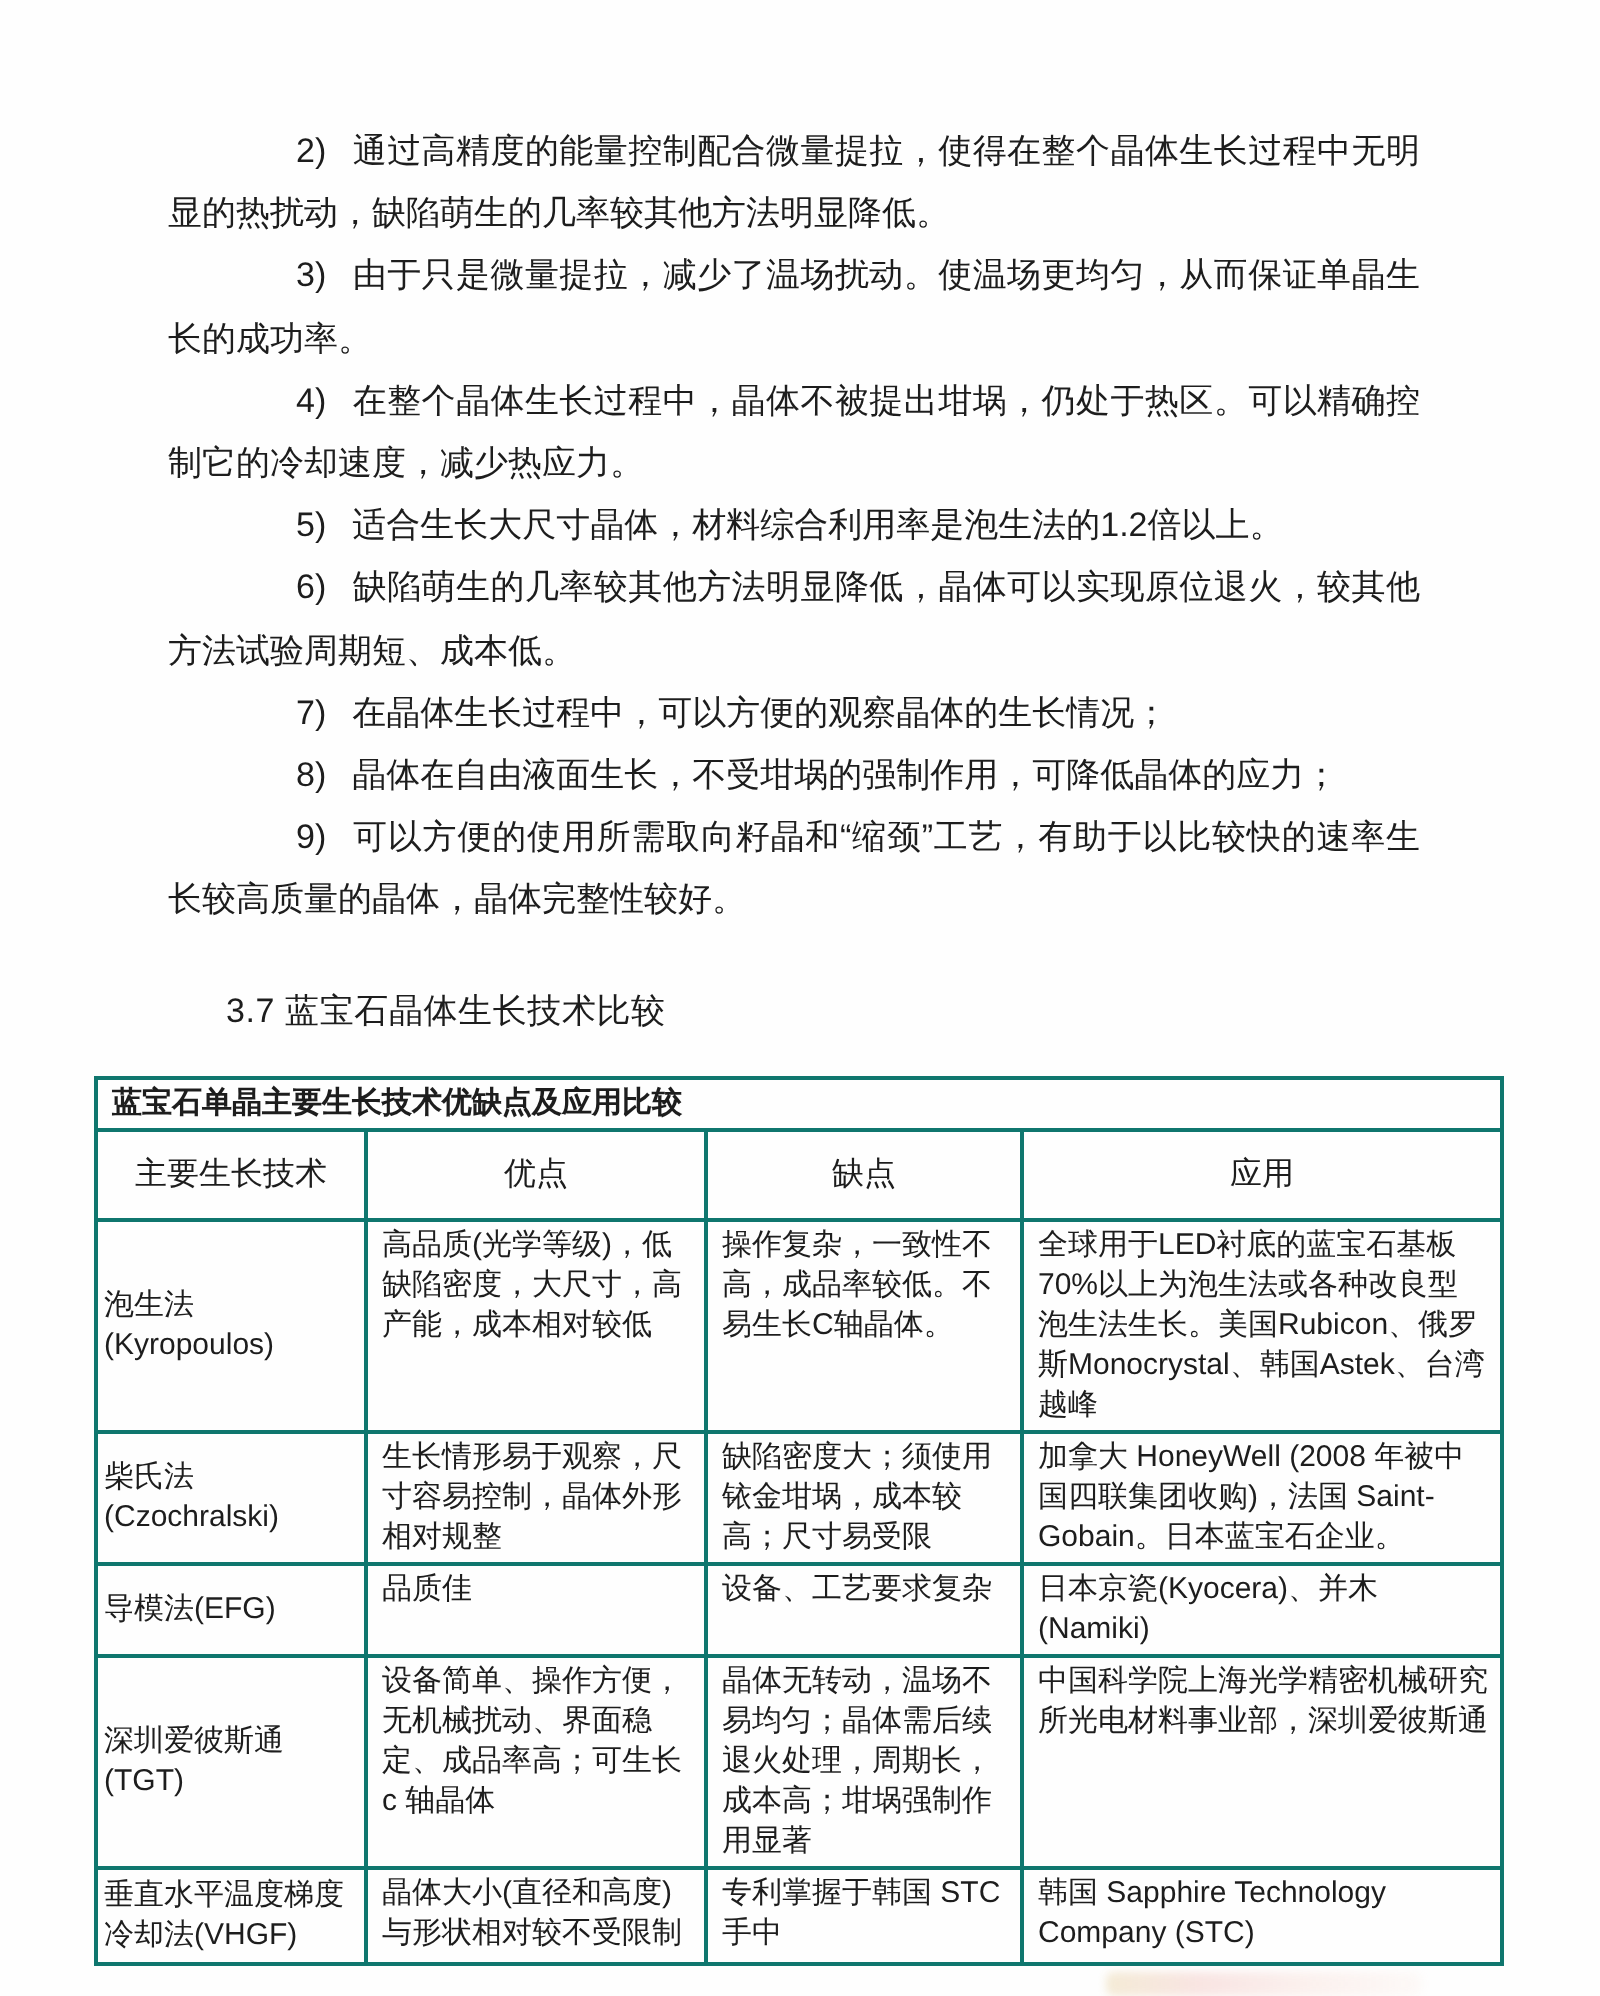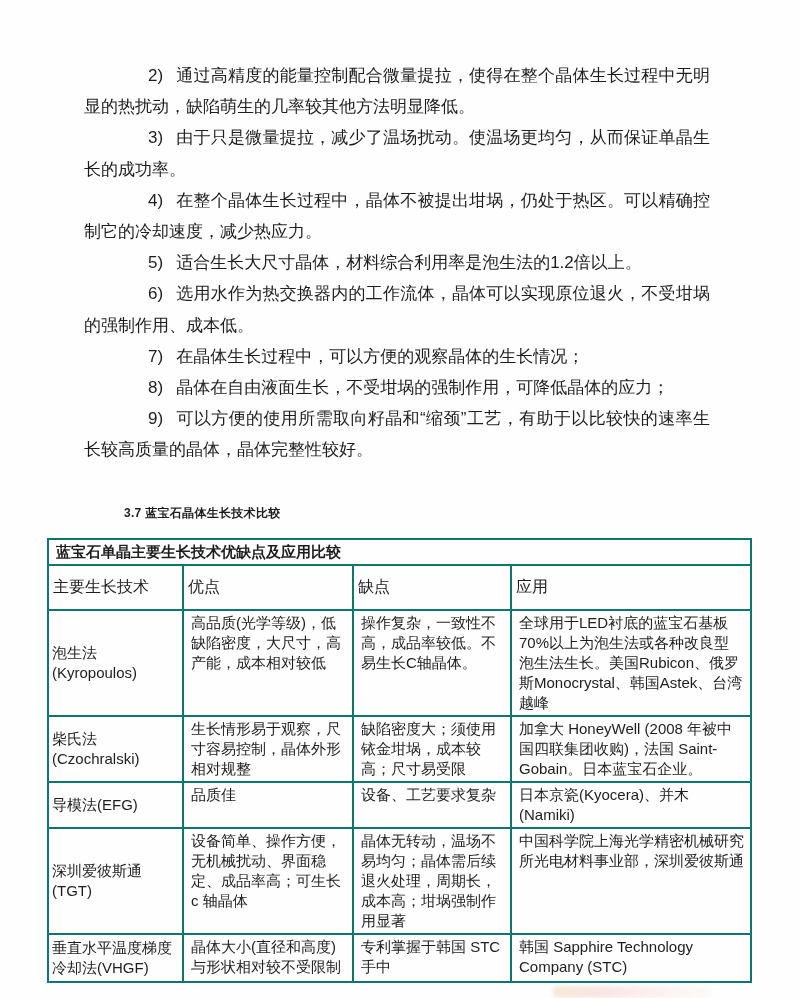--- a/index.html
+++ b/index.html
@@ -23,23 +23,23 @@
     font-size: 17px;
     line-height: 31.2px;
     text-align: justify;
     text-indent: 64px;
   }
   .para .num { margin-right: 13px; }
   .heading {
     position: absolute;
     left: 112px;
     top: 493px;
-    margin: 12px;
-    font-size: 12px;
-    font-weight: bold;
+    margin: 1px;
+    font-size: 17px;
+    font-weight: normal;
     letter-spacing: 0.3px;
   }
   .cmp-table {
     position: absolute;
     left: 47px;
     top: 538px;
     width: 703px;
     border-collapse: collapse;
     table-layout: fixed;
     border: 2px solid #1a1a1a;
@@ -51,21 +51,21 @@
   .table-title-cell {
     font-weight: bold;
     font-size: 16px;
     text-align: left;
     padding: 11px 10px;
     height: 20px;
   }
   .cmp-table th.col-header {
     font-weight: normal;
     font-size: 16px;
-    text-align: left;
+    text-align: center;
     height: 43px;
     padding: 0 4px;
   }
   .cmp-table td {
     font-size: 15px;
     line-height: 20px;
     padding: 2px 6px 2px 7px;
     vertical-align: top;
     text-align: left;
   }
@@ -94,21 +94,21 @@
 </head>
 <body>
 
 <div class="page">
 
   <div class="text-block">
     <p class="para"><span class="num">2)</span><span>通过高精度的能量控制配合微量提拉，使得在整个晶体生长过程中无明显的热扰动，缺陷萌生的几率较其他方法明显降低。</span></p>
     <p class="para"><span class="num">3)</span><span>由于只是微量提拉，减少了温场扰动。使温场更均匀，从而保证单晶生长的成功率。</span></p>
     <p class="para"><span class="num">4)</span><span>在整个晶体生长过程中，晶体不被提出坩埚，仍处于热区。可以精确控制它的冷却速度，减少热应力。</span></p>
     <p class="para"><span class="num">5)</span><span>适合生长大尺寸晶体，材料综合利用率是泡生法的1.2倍以上。</span></p>
-    <p class="para"><span class="num">6)</span><span>选用水作为热交换器内的工作流体，晶体可以实现原位退火，不受坩埚的强制作用、成本低。</span></p>
+    <p class="para"><span class="num">6)</span><span>缺陷萌生的几率较其他方法明显降低，晶体可以实现原位退火，较其他方法试验周期短、成本低。</span></p>
     <p class="para"><span class="num">7)</span><span>在晶体生长过程中，可以方便的观察晶体的生长情况；</span></p>
     <p class="para"><span class="num">8)</span><span>晶体在自由液面生长，不受坩埚的强制作用，可降低晶体的应力；</span></p>
     <p class="para"><span class="num">9)</span><span>可以方便的使用所需取向籽晶和“缩颈”工艺，有助于以比较快的速率生长较高质量的晶体，晶体完整性较好。</span></p>
   </div>
 
   <h3 class="heading">3.7 蓝宝石晶体生长技术比较</h3>
 
   <table class="cmp-table">
     <colgroup>
       <col style="width:135px">

